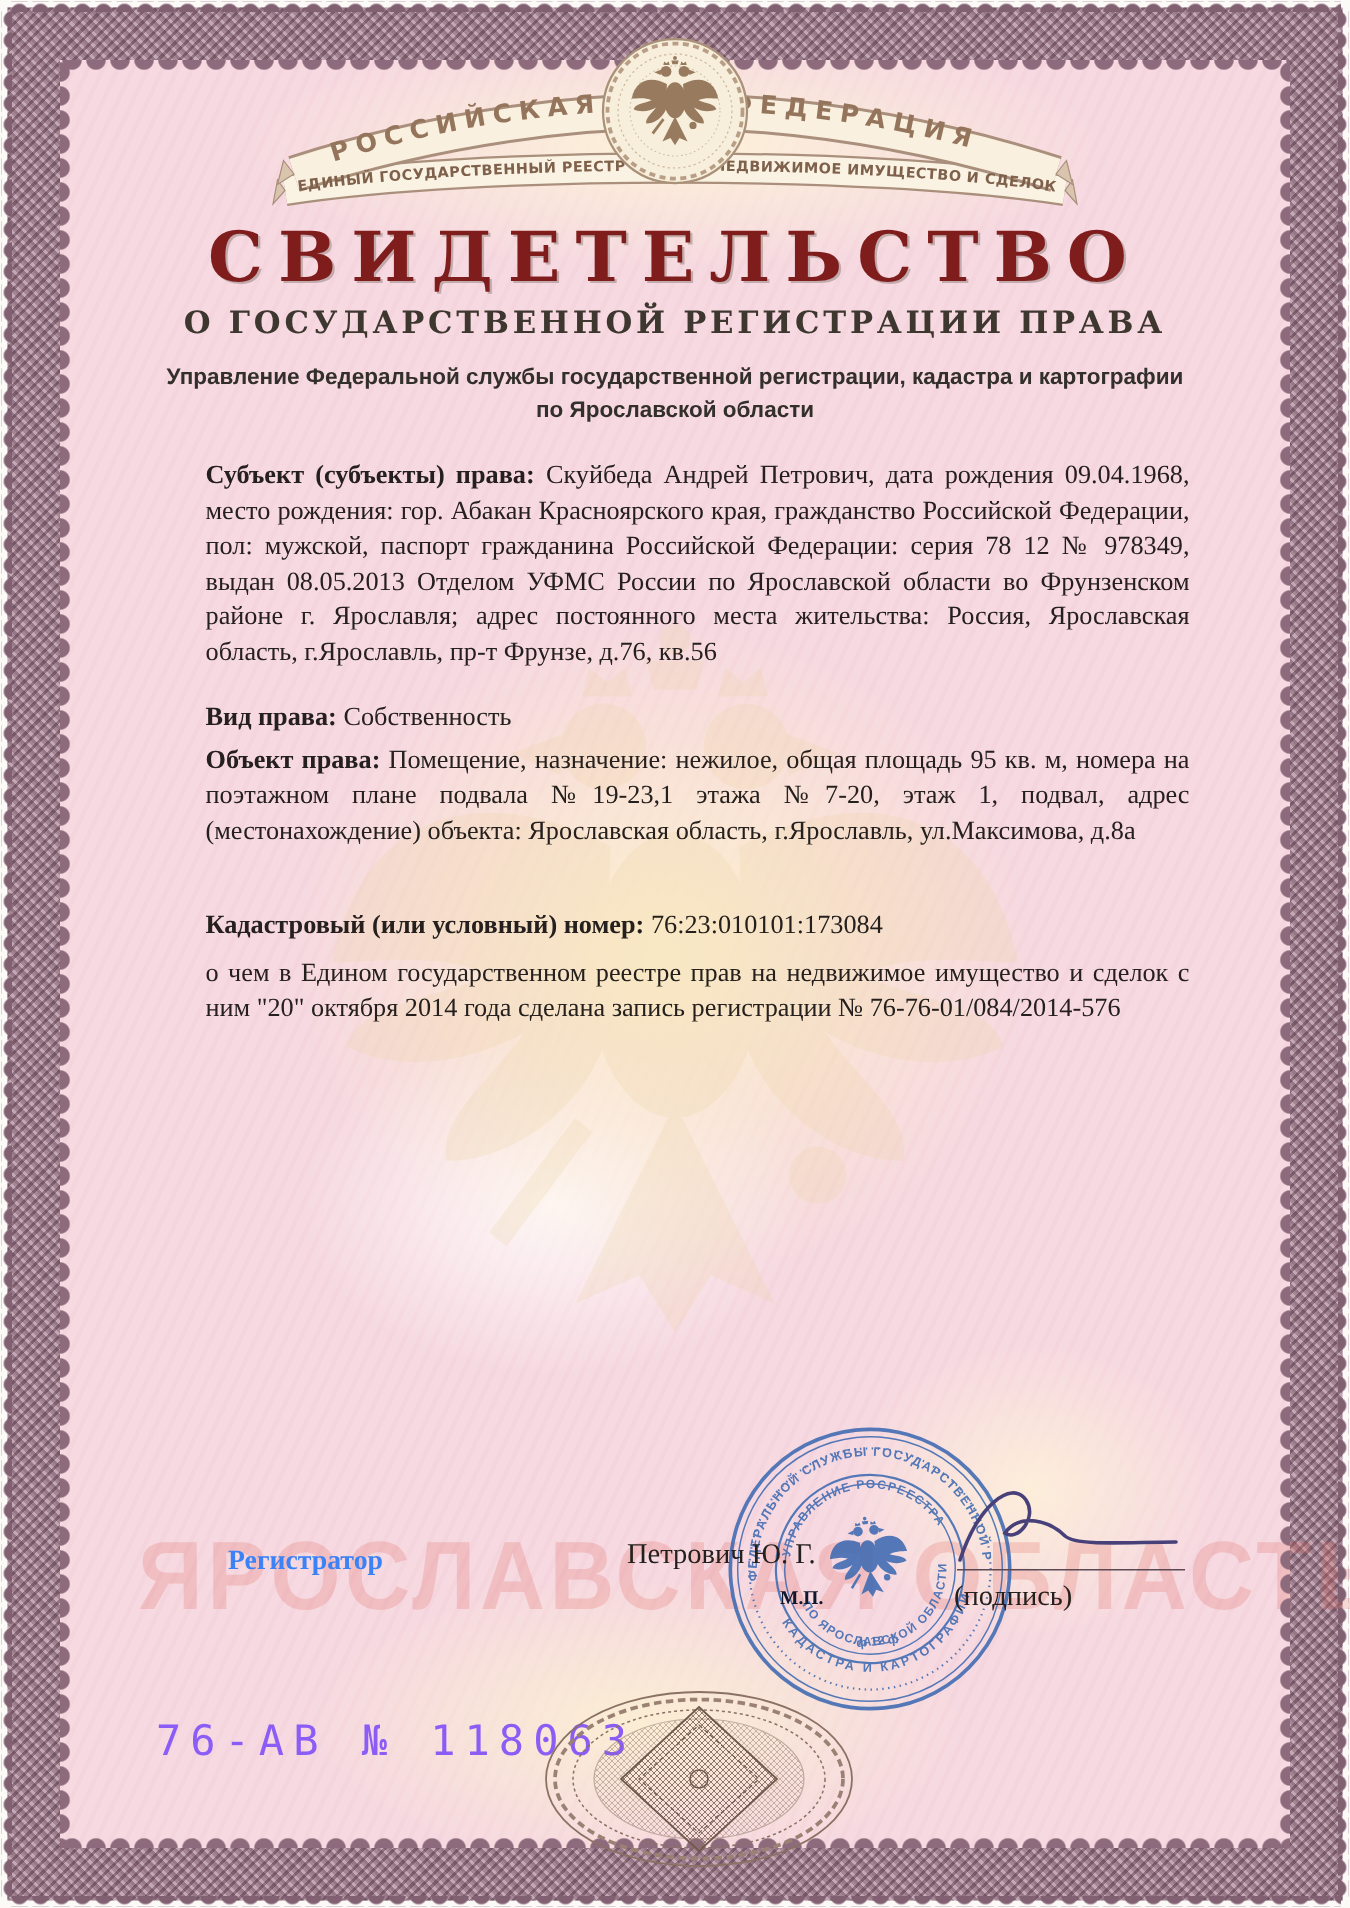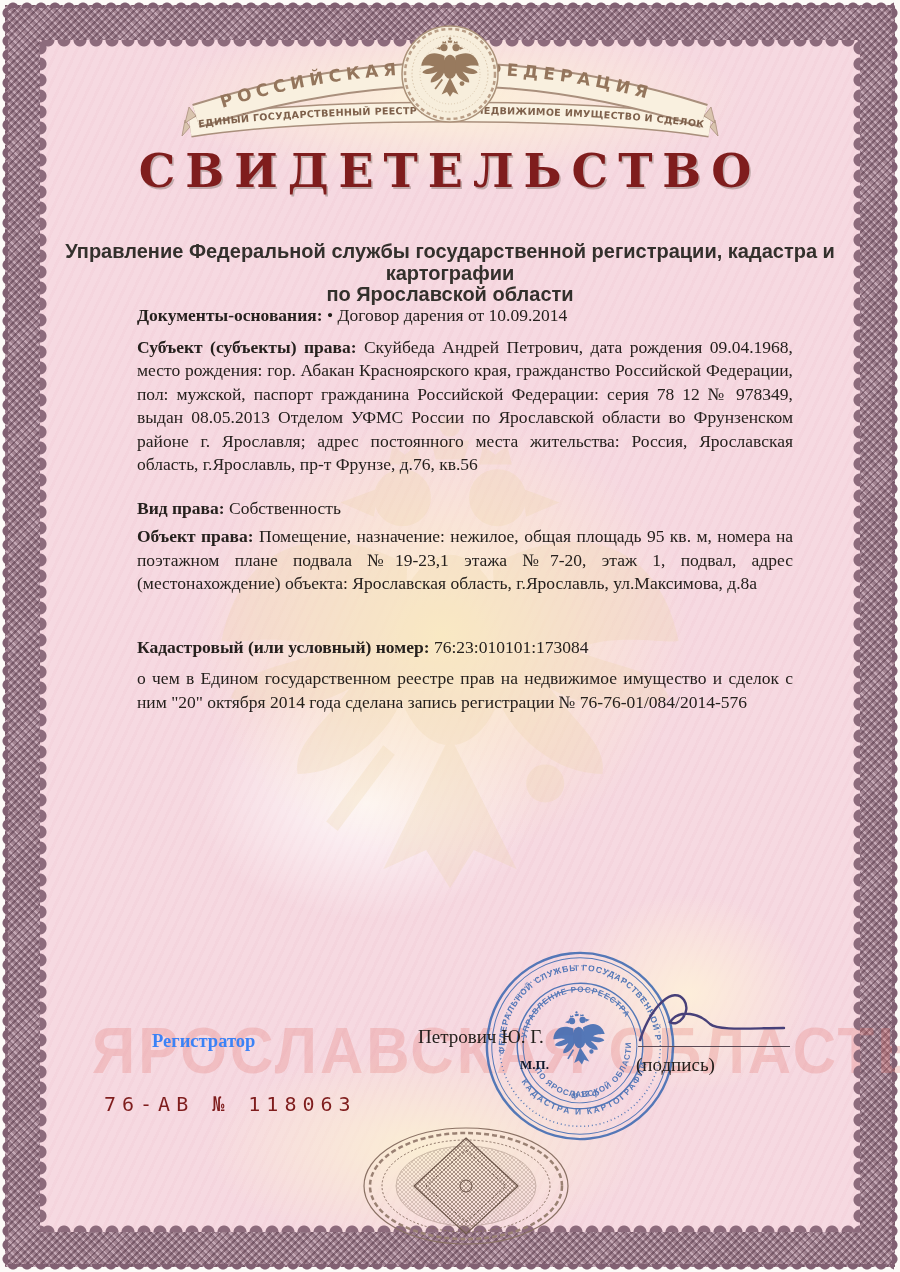--- a/index.html
+++ b/index.html
@@ -48,21 +48,21 @@
   
   .banner{position:absolute;left:180px;top:14px;z-index:4;}
   .banner text{font-family:"DejaVu Sans",sans-serif;}
   
   .title{position:absolute;top:144px;left:0;right:0;text-align:center;z-index:4;
     font-family:"DejaVu Serif",serif;font-weight:bold;font-size:46px;letter-spacing:10px;
     color:#7f1d1d;text-shadow:1.5px 1.5px 0 rgba(96,85,74,.35);}
   .subtitle{position:absolute;top:203px;left:0;right:0;text-align:center;z-index:4;
     font-family:"DejaVu Serif",serif;font-weight:bold;font-size:20.5px;letter-spacing:2.5px;color:#3e3730;}
   .authority{position:absolute;top:241px;left:0;right:0;text-align:center;z-index:4;
-    font-family:"Liberation Sans",sans-serif;font-weight:bold;font-size:20px;line-height:21.5px;color:#33302c;}
+    font-family:"Liberation Sans",sans-serif;font-weight:bold;font-size:15px;line-height:21.5px;color:#33302c;}
   
   .text-col{position:absolute;left:137px;width:656px;top:297px;z-index:4;
     font-size:17.5px;line-height:23.5px;color:#25201d;}
   .text-col p{margin:0;}
   .b{font-weight:bold;}
   .row-date{display:flex;justify-content:space-between;align-items:baseline;}
   .date-val{font-size:18.5px;}
   .para{text-align:justify;}
   .row-docs{margin-top:7px !important;}
   .para-subject{margin-top:8px !important;}
@@ -78,22 +78,22 @@
     color:rgba(226,106,96,.24);transform:scaleY(1.08);}
   
   .registrar{position:absolute;left:152px;top:1031px;font-weight:bold;font-size:18.5px;z-index:6;color:#3b82f6;}
   .reg-name{position:absolute;left:418px;top:1026px;font-size:19px;z-index:6;color:#25201d;}
   .stamp{position:absolute;left:482px;top:948px;z-index:5;opacity:.88;}
   .sig-svg{position:absolute;left:634px;top:988px;z-index:6;}
   .sig-line{position:absolute;left:638px;top:1046px;width:152px;border-top:1.5px solid #5b4a55;z-index:6;}
   .sig-caption{position:absolute;left:636px;top:1054px;font-size:19px;z-index:6;color:#25201d;}
   .seal-abbr{position:absolute;left:520px;top:1057px;font-size:13px;z-index:6;color:#0f172a;font-weight:bold;}
   
-  .serial{position:absolute;left:104px;top:1092px;z-index:4;
-    font-family:"DejaVu Sans Mono",monospace;font-size:20px;letter-spacing:6px;color:#7f1d1d;}
+  .serial{position:absolute;left:104px;top:1144px;z-index:4;
+    font-family:"DejaVu Sans Mono",monospace;font-size:28px;letter-spacing:6px;color:#8b5cf6;}
   .rosette{position:absolute;left:360px;top:1122px;z-index:5;}
 </style>
 </head>
 <body>
 
 <svg width="0" height="0" style="position:absolute" aria-hidden="true">
   <defs>
     <g id="eagle-def" fill="currentColor">
       <path d="M-4,-56 h8 l-1,4 h-6 Z"></path>
       <circle cx="0" cy="-59" r="2.2"></circle>
@@ -163,30 +163,27 @@
       <circle r="45" fill="none" stroke="#b99e86" stroke-width="2.5" stroke-dasharray="4 3"></circle>
       <circle r="38" fill="none" stroke="#cdb79c" stroke-width="0.8" stroke-dasharray="1.5 2"></circle>
       <circle r="30" fill="none" stroke="#cdb79c" stroke-width="0.7" stroke-dasharray="1 2"></circle>
       <g color="#987a5e">
           <use href="#eagle-def" transform="scale(0.6)"></use>
         </g>
     </g>
   </svg>
 
   <div class="title">СВИДЕТЕЛЬСТВО</div>
+  <div class="subtitle">О ГОСУДАРСТВЕННОЙ РЕГИСТРАЦИИ ПРАВА</div>
   <div class="authority">
     <div>Управление Федеральной службы государственной регистрации, кадастра и картографии</div>
     <div>по Ярославской области</div>
   </div>
 
   <div class="text-col">
-    <p class="row-docs">
-      <span class="b">Документы-основания:</span>
-      <span>• Договор дарения от 10.09.2014</span>
-    </p>
     <p class="para para-subject">
       <span class="b">Субъект (субъекты) права:</span>
       <span>Скуйбеда Андрей Петрович, дата рождения 09.04.1968, место рождения: гор. Абакан Красноярского края, гражданство Российской Федерации, пол: мужской, паспорт гражданина Российской Федерации: серия 78 12 № 978349, выдан 08.05.2013 Отделом УФМС России по Ярославской области во Фрунзенском районе г. Ярославля; адрес постоянного места жительства: Россия, Ярославская область, г.Ярославль, пр-т Фрунзе, д.76, кв.56</span>
     </p>
     <p class="row-vid">
       <span class="b">Вид права:</span>
       <span>Собственность</span>
     </p>
     <p class="para para-object">
       <span class="b">Объект права:</span>

